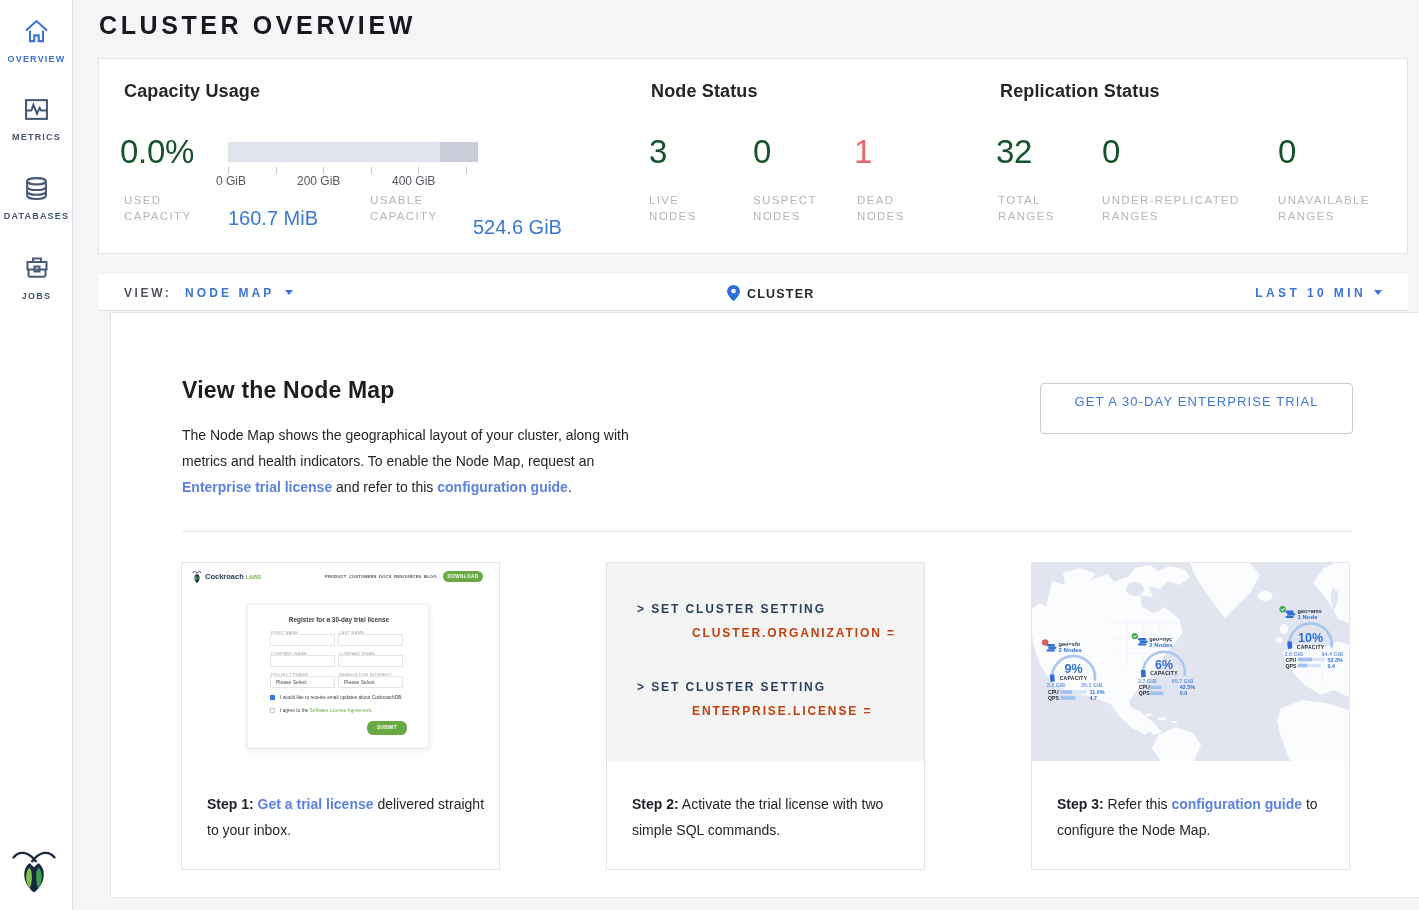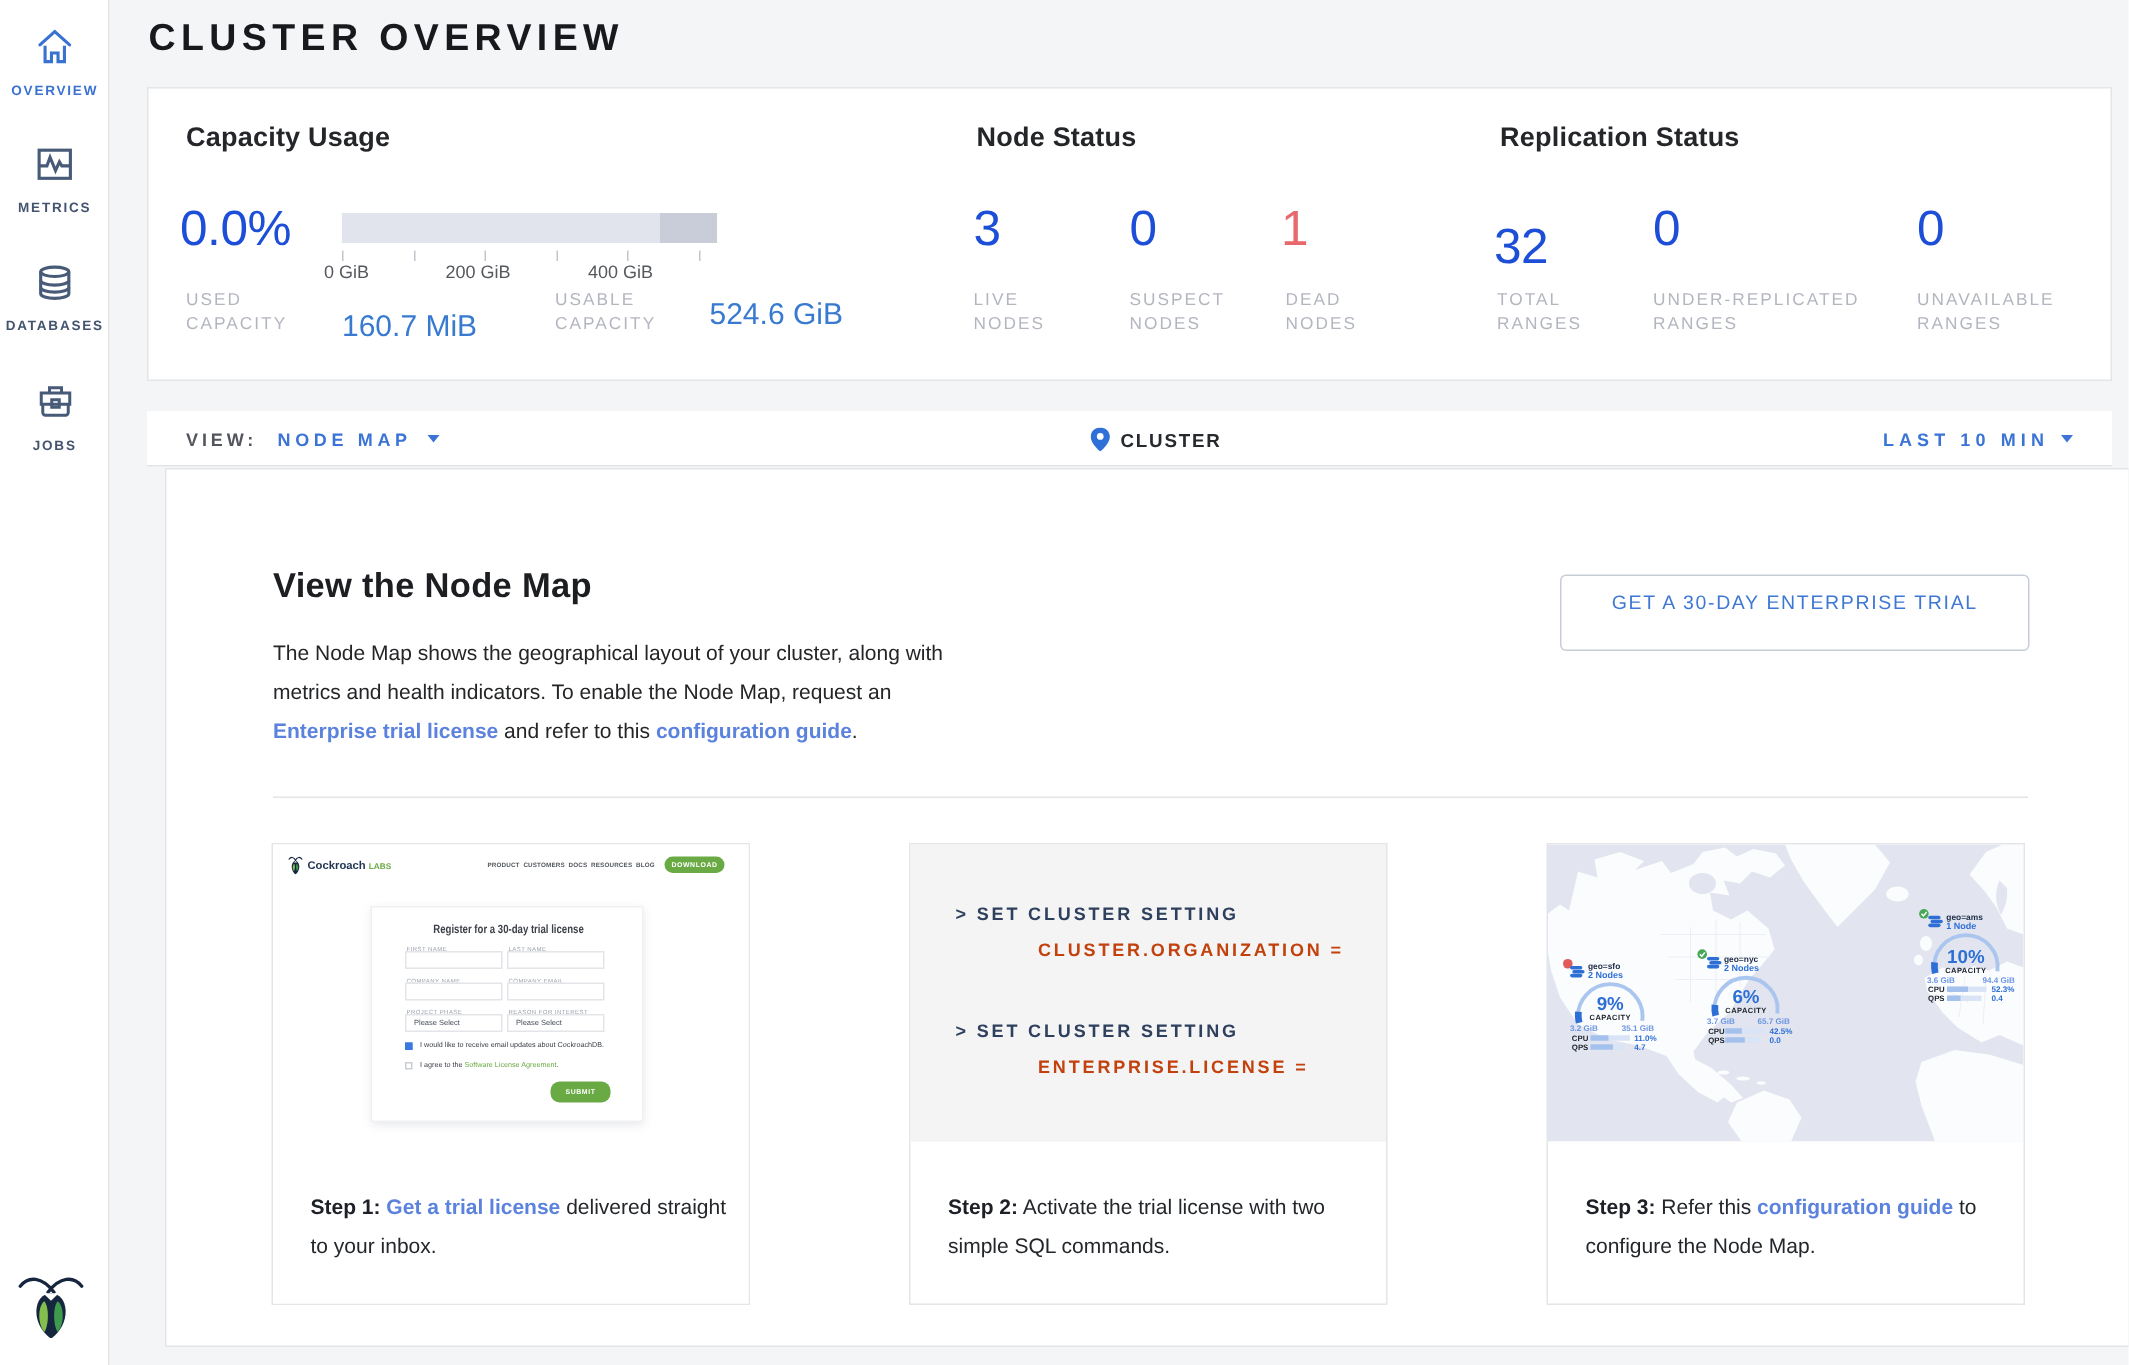--- a/index.html
+++ b/index.html
@@ -13,21 +13,21 @@
 .navlab { font-size:9px; font-weight:700; letter-spacing:1.2px; color:#44536e; margin-top:6px; }
 .navlab.act { color:#3a72d2; }
 
 
 #title { position:absolute; left:99px; top:11px; font-size:25px; font-weight:700; letter-spacing:3.6px; color:#17191d; }
 
 .card { position:absolute; background:#fff; border:1px solid #e4e5e8; }
 #stats { left:98px; top:58px; width:1310px; height:196px; }
 
 .sechead { position:absolute; font-size:18px; font-weight:700; color:#242629; letter-spacing:0.15px; }
-.bignum { position:absolute; font-size:33px; letter-spacing:-0.3px; color:#1d4ed8; }
+.bignum { position:absolute; font-size:33px; letter-spacing:-0.3px; color:#14532d; }
 .bignum.red { color:#e7696d; }
 .glabel { position:absolute; font-size:11.5px; letter-spacing:1.35px; color:#b3b6bf; line-height:15.5px; font-weight:400; }
 .bval { position:absolute; font-size:20px; color:#377ad0; }
 
 #bar { left:228px; top:142px; width:250px; height:20px; background:#e2e4ed; }
 #bar .dark { position:absolute; left:212px; top:0; width:38px; height:20px; background:#c9cdda; }
 .tick { position:absolute; top:167px; width:1px; height:7px; background:#c2c5cf; }
 .ticklab { position:absolute; top:174px; font-size:12px; color:#55585f; }
 
 
@@ -125,32 +125,32 @@
 <div class="tick" style="left:323px;"></div>
 <div class="tick" style="left:371px;"></div>
 <div class="tick" style="left:418px;"></div>
 <div class="tick" style="left:466px;"></div>
 <div class="ticklab" style="left:216px;">0 GiB</div>
 <div class="ticklab" style="left:297px;">200 GiB</div>
 <div class="ticklab" style="left:392px;">400 GiB</div>
 <div class="glabel" style="left:124px; top:193px;">USED<br>CAPACITY</div>
 <div class="bval" style="left:228px; top:207px;">160.7 MiB</div>
 <div class="glabel" style="left:370px; top:193px;">USABLE<br>CAPACITY</div>
-<div class="bval" style="left:473px; top:199px;">524.6 GiB</div>
+<div class="bval" style="left:473px; top:216px;">524.6 GiB</div>
 
 <div class="sechead" style="left:651px; top:81px;">Node Status</div>
 <div class="bignum" style="left:649px; top:133px;">3</div>
 <div class="bignum" style="left:753px; top:133px;">0</div>
 <div class="bignum red" style="left:854px; top:133px;">1</div>
 <div class="glabel" style="left:649px; top:193px;">LIVE<br>NODES</div>
 <div class="glabel" style="left:753px; top:193px;">SUSPECT<br>NODES</div>
 <div class="glabel" style="left:857px; top:193px;">DEAD<br>NODES</div>
 
 <div class="sechead" style="left:1000px; top:81px;">Replication Status</div>
-<div class="bignum" style="left:996px; top:133px;margin-top:12px;">32</div>
+<div class="bignum" style="left:996px; top:133px;">32</div>
 <div class="bignum" style="left:1102px; top:133px;">0</div>
 <div class="bignum" style="left:1278px; top:133px;">0</div>
 <div class="glabel" style="left:998px; top:193px;">TOTAL<br>RANGES</div>
 <div class="glabel" style="left:1102px; top:193px;">UNDER-REPLICATED<br>RANGES</div>
 <div class="glabel" style="left:1278px; top:193px;">UNAVAILABLE<br>RANGES</div>
 
 <div id="toolbar">
   <div class="tb" style="left:26px; color:#54565e;">VIEW:</div>
   <div class="tb" style="left:87px; color:#3b74d6; letter-spacing:3.1px;">NODE MAP<span class="caret" style="margin-left:11px;"></span></div>
   <div class="tb" style="left:629px; color:#26292e; letter-spacing:1.2px; font-size:12.5px; top:11px;">

